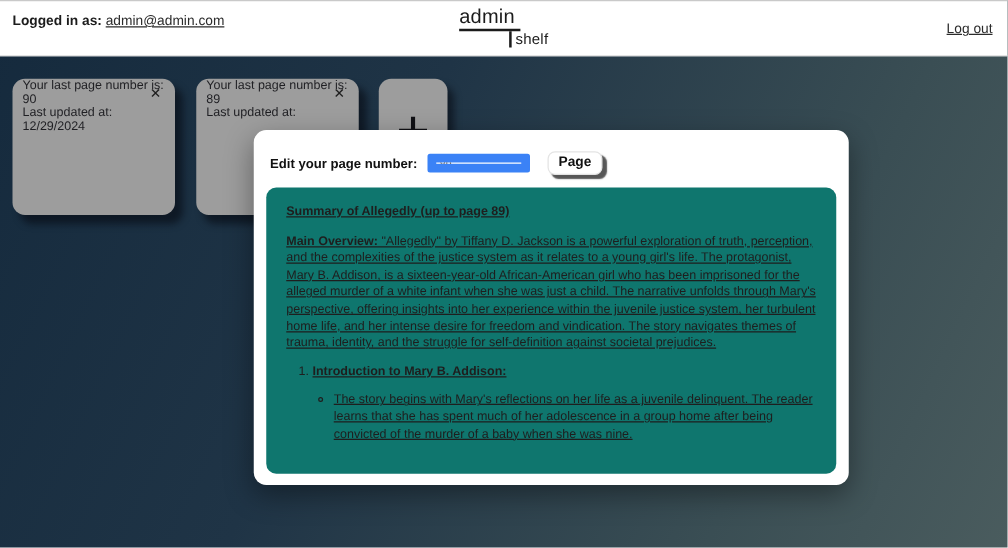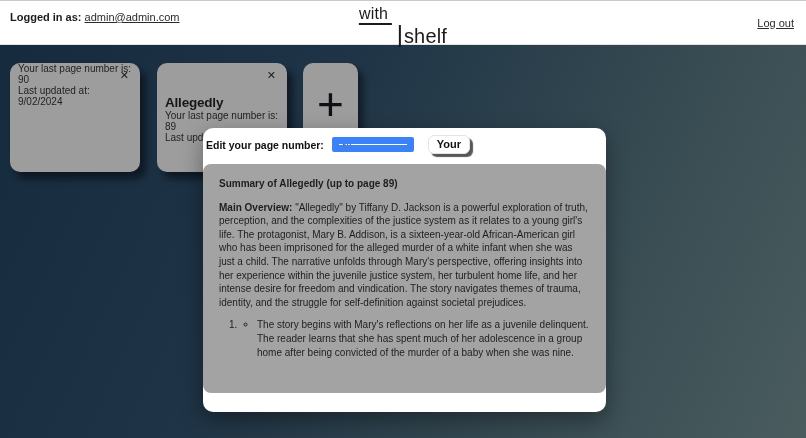--- a/index.html
+++ b/index.html
@@ -22,21 +22,21 @@
   .login-info .bold { font-weight: bold; }
   .link { color: #2b2b2b; text-decoration: underline; cursor: pointer; }
   .logout { position: absolute; right: 12px; top: 16px; font-size: 11px; }
 
   .logo { position: absolute; left: 50%; transform: translateX(-50%); top: 4px; line-height: 1.1; }
   .logo-mind {
     display: block; width: max-content; font-size: 16px; color: #1b1b1b;
     border-bottom: 2px solid #1b1b1b; padding: 0 4px 0 0; letter-spacing: 0.2px;
   }
   .logo-shelf {
-    display: block; width: max-content; font-size: 20px; color: #1b1b1b;
+    display: block; width: max-content; font-size: 12px; color: #1b1b1b;
     border-left: 2px solid #1b1b1b; margin-left: 40px; padding-left: 3px; letter-spacing: 0.2px;
   }
 
   
   .book-card {
     position: absolute; top: 63px; width: 130px; height: 109px;
     background: #9d9d9d; border-radius: 10px;
     box-shadow: 6px 7px 6px rgba(5, 8, 15, 0.55);
     color: #17171b; z-index: 1;
   }
@@ -55,99 +55,99 @@
     box-shadow: 5px 6px 6px rgba(5, 8, 15, 0.55);
     z-index: 1; cursor: pointer;
   }
   .plus-glyph {
     display: block; text-align: center; font-size: 46px; line-height: 1;
     margin-top: 18px; color: #101014; font-weight: 400;
   }
 
   
   .modal {
-    position: absolute; left: 203px; top: 104px; width: 403px; height: 284px;
+    position: absolute; left: 203px; top: 104px; width: 476px; height: 284px;
     background: #ffffff; border-radius: 10px;
     box-shadow: 0 8px 22px rgba(0, 0, 0, 0.38);
-    z-index: 10;  margin-top: 24px;
+    z-index: 10; padding: 10px;
   }
   .edit-row { display: flex; align-items: center; margin: 7px 0 0 3px; }
   .edit-label { font-size: 10.5px; font-weight: bold; color: #111; }
   .page-input {
     width: 82px; height: 15px; margin-left: 8px;
     border: 7px solid #3b82f6; border-radius: 2px;
     font-family: "Liberation Sans", sans-serif; font-size: 8.5px; color: #444;
     padding: 0 3px;
   }
   .save-btn {
     margin-left: 14px; background: #ffffff; border: 1px solid #e4e4e4;
     border-radius: 6px; padding: 2px 8px 3px;
     font-family: "Liberation Sans", sans-serif; font-size: 11px; font-weight: bold; color: #111;
     box-shadow: 3px 3px 1px rgba(45, 45, 45, 0.8);
     cursor: pointer;
   }
 
   .summary-box {
-    margin-top: 10px; background: #a3a3a3; border-radius: 8px;
+    margin-top: 10px; background: #0f766e; border-radius: 8px;
     height: 229px; padding: 13px 16px; overflow: hidden;
-    font-size: 10px; line-height: 1.36; color: #1e1e1e;
+    font-size: 10px; line-height: 1.36; color: #1e1e1e; text-decoration: underline;
   }
   .summary-title { font-size: 10px; font-weight: bold; }
   .summary-box p { margin-top: 10px; }
   .inline-bold { font-weight: bold; }
   .key-events-title { margin-top: 11px; font-size: 10px; font-weight: bold; }
   .events-list { margin: 9px 0 0; padding-left: 21px; }
   .events-list > li { margin-bottom: 5px; }
   .event-heading { font-weight: bold; }
   .event-points { margin-top: 9px; padding-left: 17px; list-style-type: circle; }
   .event-points > li { font-weight: normal; }
 </style>
 </head>
 <body>
 
 <header>
   <div class="login-info">
     <span class="bold">Logged in as:</span>
     <a class="link">admin@admin.com</a>
   </div>
   <div class="logo">
-    <span class="logo-mind">with</span>
+    <span class="logo-mind">admin</span>
     <span class="logo-shelf">shelf</span>
   </div>
   <a class="logout link">Log out</a>
 </header>
 
 <div class="book-card card-gatsby">
   <span class="close-icon">✕</span>
   <div class="book-meta">Your last page number is: 90</div>
-  <div class="book-meta">Last updated at: 9/02/2024</div>
+  <div class="book-meta">Last updated at: 12/29/2024</div>
 </div>
 
 <div class="book-card card-allegedly">
   <span class="close-icon">✕</span>
-  <div class="book-title">Allegedly</div>
   <div class="book-meta">Your last page number is: 89</div>
   <div class="book-meta">Last updated at:</div>
 </div>
 
 <div class="add-card">
   <span class="plus-glyph">+</span>
 </div>
 
 <div class="modal">
   <div class="edit-row">
     <span class="edit-label">Edit your page number:</span>
     <input class="page-input" type="text" value="89" style="">
-    <button class="save-btn">Your</button>
+    <button class="save-btn">Page</button>
   </div>
 
   <div class="summary-box">
     <div class="summary-title">Summary of Allegedly (up to page 89)</div>
     <p><span class="inline-bold">Main Overview:</span><span> "Allegedly" by Tiffany D. Jackson is a powerful exploration of truth, perception, and the complexities of the justice system as it relates to a young girl's life. The protagonist, Mary B. Addison, is a sixteen-year-old African-American girl who has been imprisoned for the alleged murder of a white infant when she was just a child. The narrative unfolds through Mary's perspective, offering insights into her experience within the juvenile justice system, her turbulent home life, and her intense desire for freedom and vindication. The story navigates themes of trauma, identity, and the struggle for self-definition against societal prejudices.</span></p>
     <ol class="events-list">
       <li>
+        <span class="event-heading">Introduction to Mary B. Addison:</span>
         <ul class="event-points">
           <li>The story begins with Mary's reflections on her life as a juvenile delinquent. The reader learns that she has spent much of her adolescence in a group home after being convicted of the murder of a baby when she was nine.</li>
         </ul>
       </li>
     </ol>
   </div>
 </div>
 
 </body></html>

